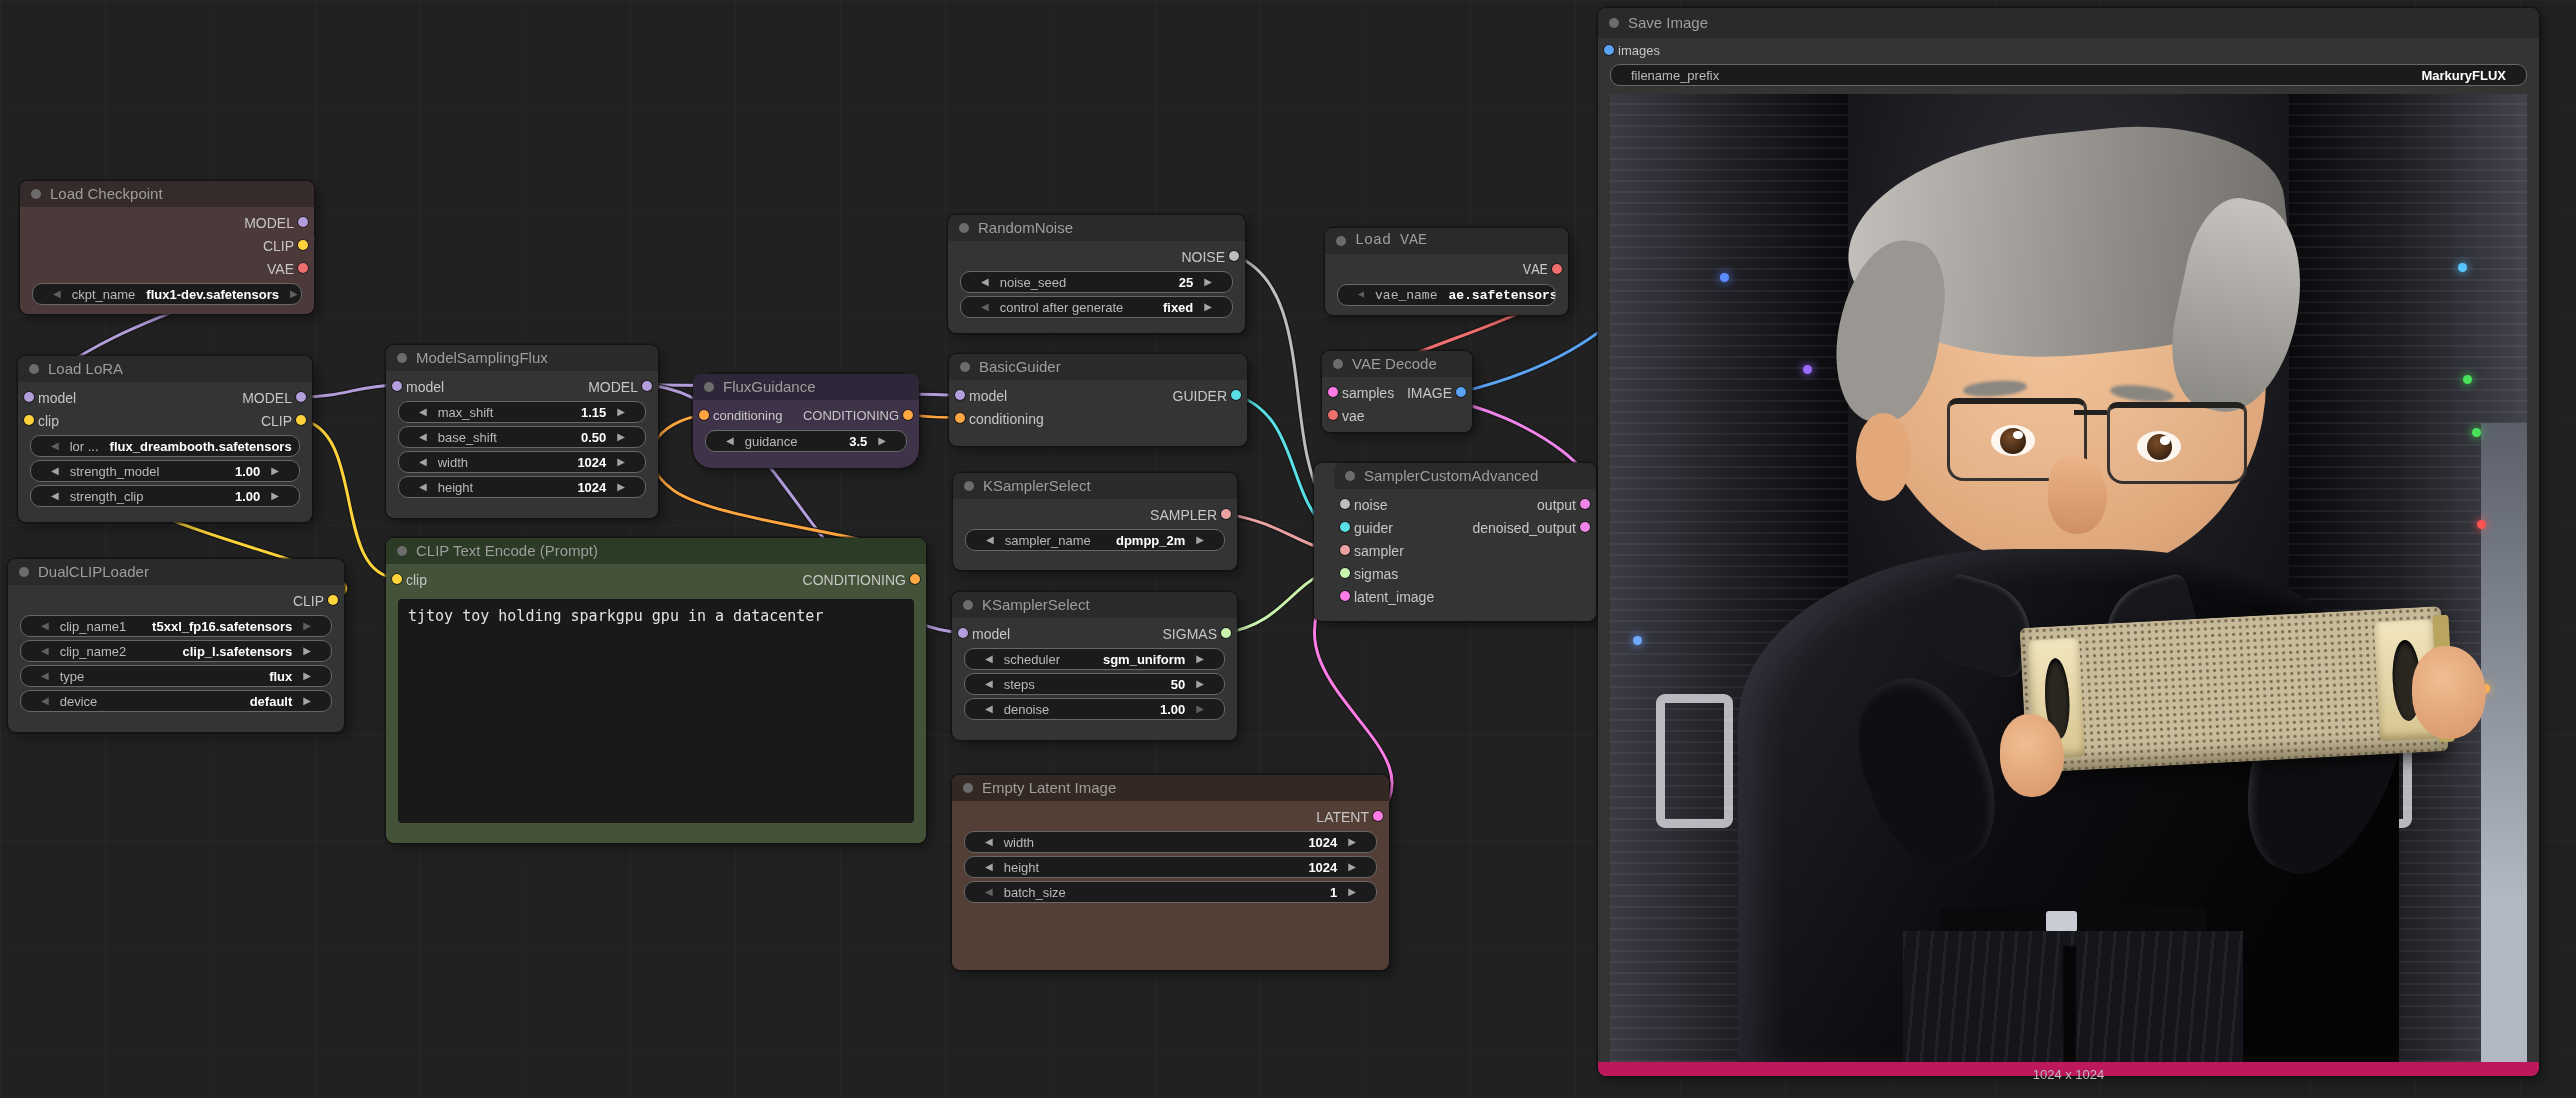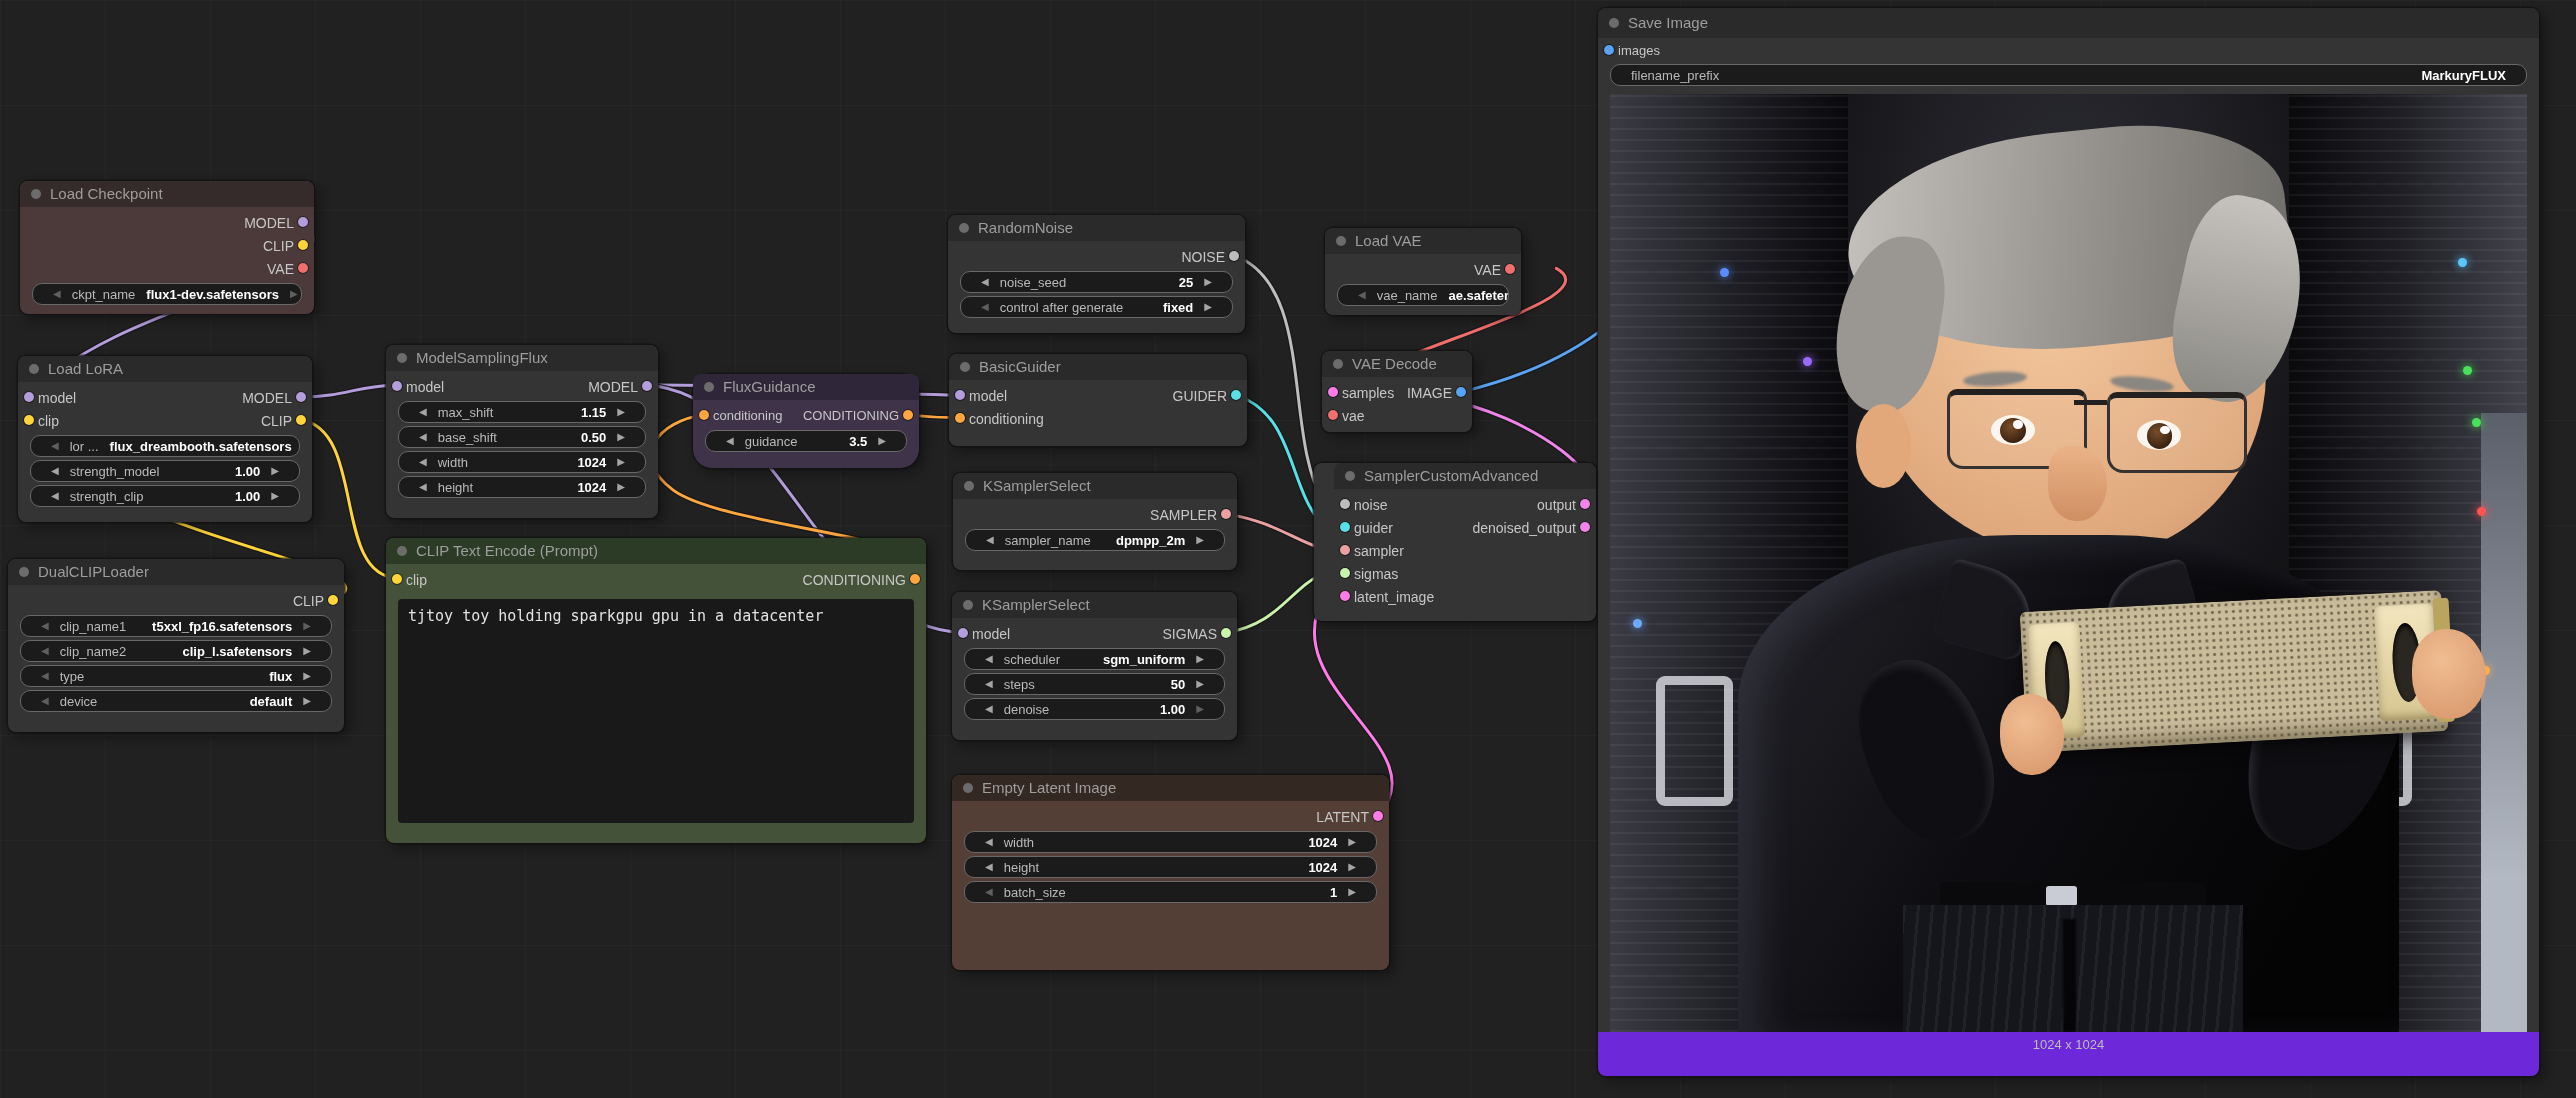--- a/index.html
+++ b/index.html
@@ -41,21 +41,21 @@
   .c-cond{background:#ffa640}.c-noise{background:#bdbdbd}.c-guider{background:#58e0e6}
   .c-sampler{background:#eaa1a1}.c-sigmas{background:#c9f2ad}.c-latent{background:#ff7ce7}
   .c-image{background:#5aa2f2}.c-out{background:#ef84e9}
 
   
   #save-image{display:flex;flex-direction:column;}
   #save-image .nh{height:30px;line-height:30px;}
   #save-image .srow{height:24px;}
   #save-image .swg{margin:2px 12px 4px;}
   .preview{flex:1;margin:4px 12px 0;position:relative;overflow:hidden;background:#0b0b0d;}
-  .caption{height:44px;line-height:26px;background:#6d28d9;color:#bdbdbd;
+  .caption{height:14px;line-height:26px;background:#be185d;color:#bdbdbd;
     font-size:13px;text-align:center;border-radius:0 0 8px 8px;}
   .abs{position:absolute;}
 
   
   .corridor{inset:0;background:radial-gradient(ellipse at 50% 18%,#2e2e36 0%,#121215 45%,#060607 100%);}
   .rackL{left:0;top:0;bottom:0;width:26%;
     background:linear-gradient(90deg,#3b3b44 0%,#1d1d23 55%,#0a0a0d 100%);}
   .rackR{right:0;top:0;bottom:0;width:26%;
     background:linear-gradient(270deg,#43434c 0%,#1d1d23 55%,#0a0a0d 100%);}
   .rackL::after,.rackR::after{content:"";position:absolute;inset:0;
@@ -454,21 +454,21 @@
         </div>
     <div class="wg">
           <span class="arr dim">◀</span>
           <span class="wl">batch_size</span>
           <span class="wv">1</span>
           <span class="arr">▶</span>
         </div>
   </div>
 </div>
 
-<div class="node" style="left:1325px;top:228px;width:196px;height:87px;">
+<div class="node" style="left:1325px;top:228px;width:243px;height:87px;font-family:Liberation Mono, monospace;">
   <div class="nh"><span class="tdot"></span><span>Load VAE</span></div>
   <div class="nb">
     <div class="row">
           <span class="lab out">VAE</span>
           <span class="dot od c-vae"></span>
         </div>
     <div class="wg">
           <span class="arr dim">◀</span>
           <span class="wl">vae_name</span>
           <span class="wv">ae.safetensors</span>

